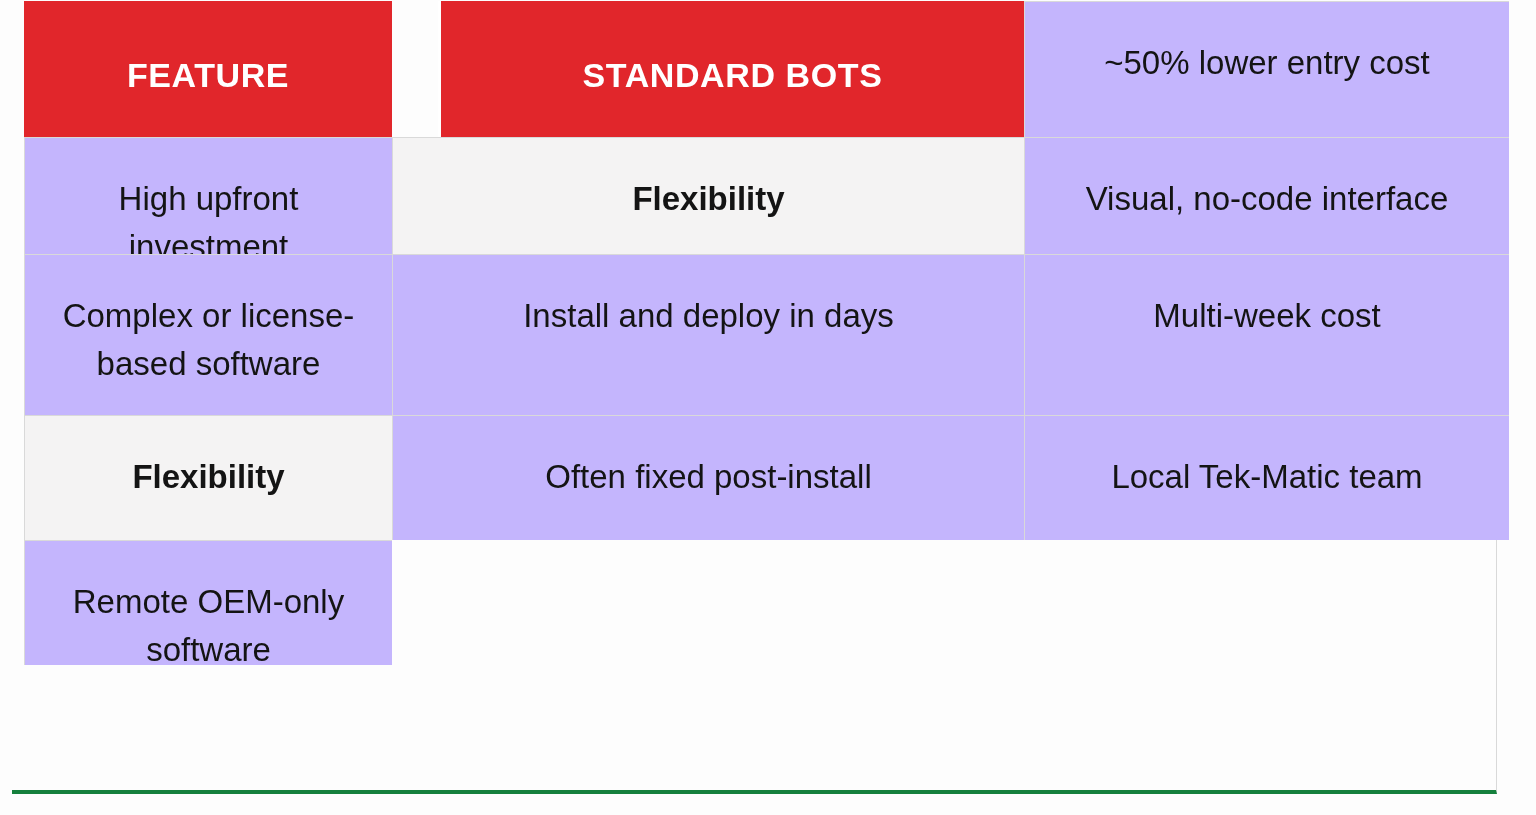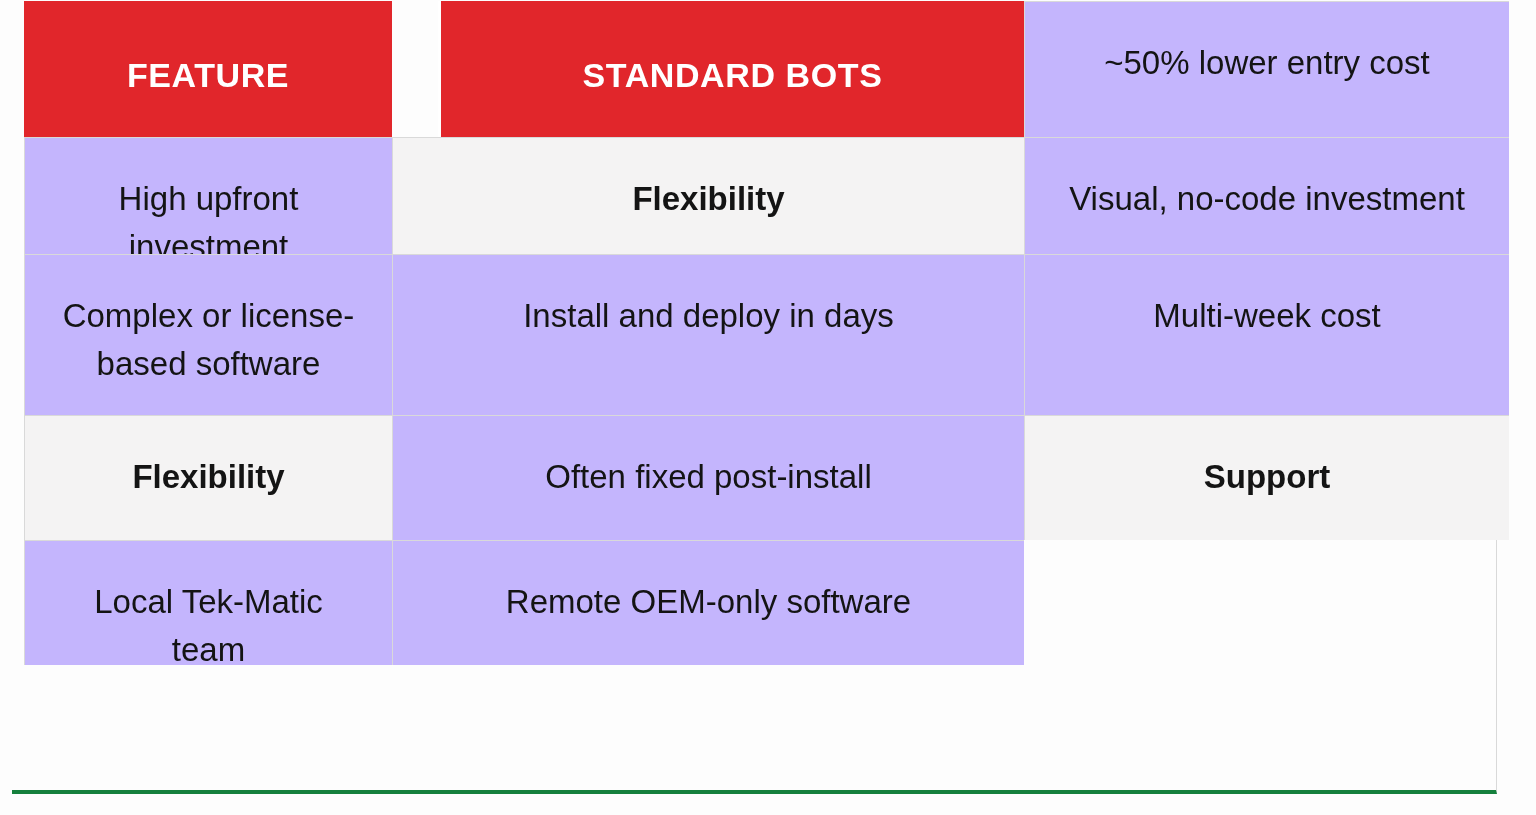--- a/index.html
+++ b/index.html
@@ -66,27 +66,26 @@
 <div class="page">
   <div class="comparison-table">
 
     <div class="cell header">FEATURE</div>
     <div class="cell header divided">STANDARD BOTS</div>
 
     <div class="cell">~50% lower entry cost</div>
     <div class="cell">High upfront investment</div>
 
     <div class="cell feature">Flexibility</div>
-    <div class="cell">Visual, no-code investment</div>
+    <div class="cell">Visual, no-code interface</div>
     <div class="cell">Complex or license-based software</div>
 
     <div class="cell">Install and deploy in days</div>
     <div class="cell">Multi-week cost</div>
 
     <div class="cell feature">Flexibility</div>
     <div class="cell">Often fixed post-install</div>
 
-    <div class="cell feature">Support</div>
     <div class="cell">Local Tek-Matic team</div>
     <div class="cell">Remote OEM-only software</div>
 
   </div>
 </div>
 
 </body></html>

